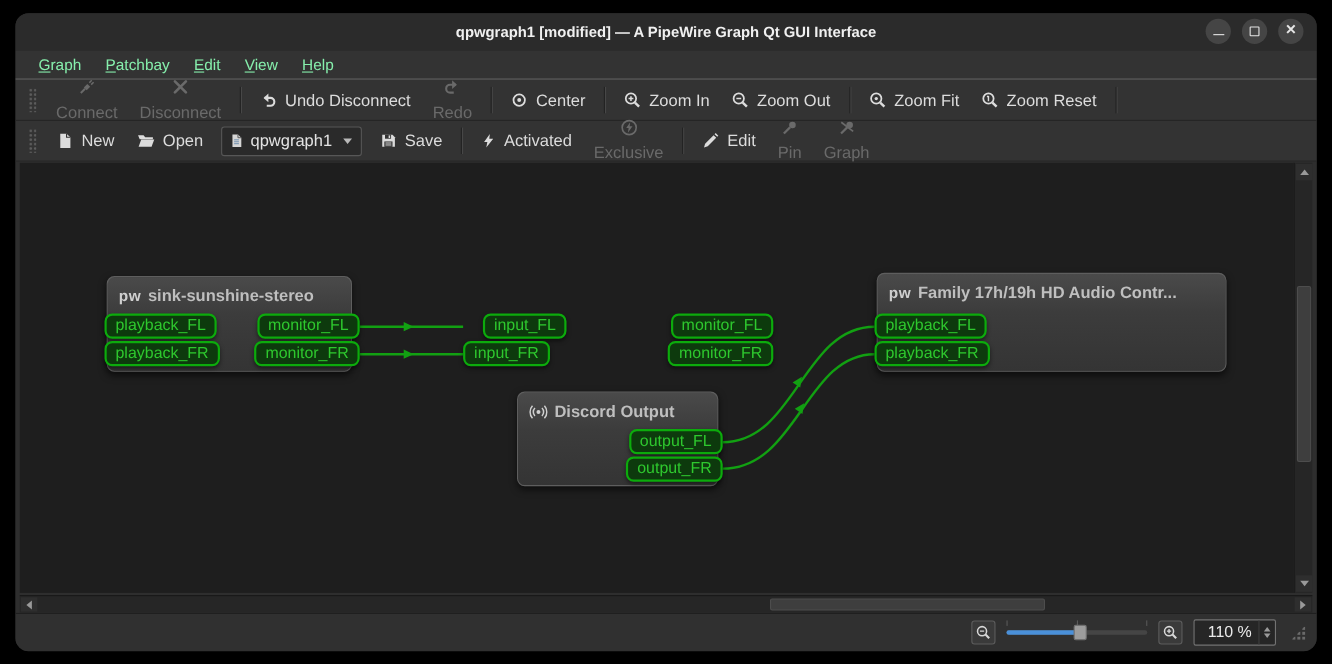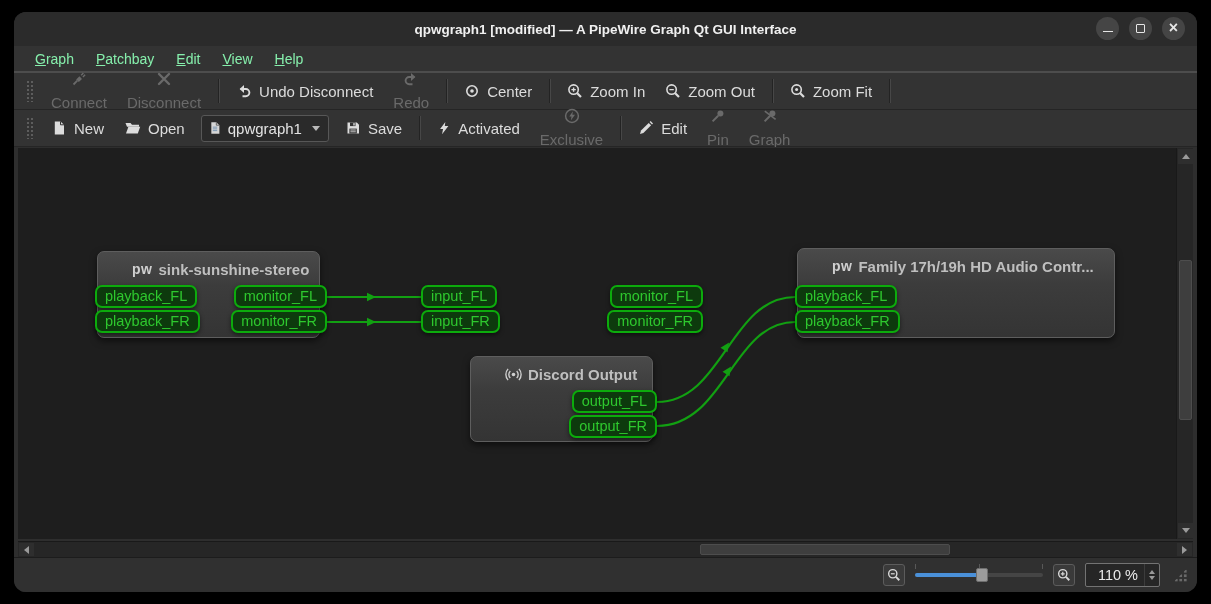--- a/index.html
+++ b/index.html
@@ -27,21 +27,21 @@
   .tb-item.disabled { color:#6a6a6a;flex-direction:column; }
   .tb-sep { width:1px; align-self:stretch; margin:6px 7px; background:#232323; box-shadow:1px 0 0 #474747; }
   .tb-item svg { flex:0 0 auto; }
 
   .combo { display:flex; align-items:center; gap:6px; height:27px; background:#2a2a2a; border:1px solid #575757; border-radius:3px; padding:0 8px 0 6px; margin:0 6px; color:#e3e3e3; font-size:15px; cursor:default; }
   .combo .arrow { width:0; height:0; border-left:4px solid transparent; border-right:4px solid transparent; border-top:5px solid #b9b9b9; margin-left:4px; }
 
   
   .canvas-wrap { flex:1 1 auto; position:relative; padding:0 4px; background:#2e2e2e; }
   .viewport { position:absolute; left:4px; top:1px; width:1158px; height:391px; background:#1e1e1e; overflow:hidden; }
-  .node { position:absolute; border-radius:7px; border:1px solid #5e5e5e; background:linear-gradient(180deg,#4a4a4a 0%,#3c3c3c 40%,#343434 100%); box-shadow:0 3px 7px rgba(0,0,0,.55);padding-left:24px; }
+  .node { position:absolute; border-radius:7px; border:1px solid #5e5e5e; background:linear-gradient(180deg,#4a4a4a 0%,#3c3c3c 40%,#343434 100%); box-shadow:0 3px 7px rgba(0,0,0,.55); }
   .node-header { display:flex; align-items:center; gap:6px; padding:9px 10px 0 10px; overflow:hidden; }
   .node-title { color:#bfbfbf; font-size:15px; font-weight:bold; white-space:nowrap; }
   .pw-logo { color:#cfcfcf; font-size:14px; font-weight:bold; letter-spacing:.5px; transform:translateY(-1px); }
   .port { position:absolute; height:23px; line-height:19px; padding:0 8px; border:2px solid #0cab0c; border-radius:7px; background:#0d3a0d; color:#2ec82e; font-size:14.5px; white-space:nowrap; cursor:pointer; box-shadow:0 2px 4px rgba(0,0,0,.5); }
   .conn-svg { position:absolute; left:0; top:0; pointer-events:none; }
 
   
   .vscroll { position:absolute; right:4px; top:1px; width:17px; height:391px; background:#262626; border-left:1px solid #191919; }
   .hscroll { position:absolute; left:4px; bottom:0; width:1175px; height:16px; background:#262626; border-top:1px solid #191919; }
   .sb-btn { position:absolute; background:#2e2e2e; display:flex; align-items:center; justify-content:center; }
@@ -162,20 +162,28 @@
     <div class="tb-sep"></div>
 
     <div class="tb-item">
       <svg width="16" height="16" viewBox="0 0 16 16">
           <circle cx="6.6" cy="6.6" r="4.7" stroke="currentColor" stroke-width="1.6" fill="none"></circle>
           <path d="M10.2 10.2 L14 14" stroke="currentColor" stroke-width="2.2"></path>
           <circle cx="6.6" cy="6.6" r="1.5" fill="currentColor"></circle>
         </svg>
       <span>Zoom Fit</span>
     </div>
+    <div class="tb-item">
+      <svg width="16" height="16" viewBox="0 0 16 16">
+          <circle cx="6.6" cy="6.6" r="4.7" stroke="currentColor" stroke-width="1.6" fill="none"></circle>
+          <path d="M10.2 10.2 L14 14" stroke="currentColor" stroke-width="2.2"></path>
+          <path d="M6.6 4.2 v4.8 M5.4 5.2 l1.2-1" stroke="currentColor" stroke-width="1.3" fill="none"></path>
+        </svg>
+      <span>Zoom Reset</span>
+    </div>
 
     <div class="tb-sep"></div>
 
   </div>
 
   <div class="toolbar">
     <div class="drag-handle"></div>
 
     <div class="tb-item">
       <svg width="16" height="16" viewBox="0 0 16 16">
@@ -277,21 +285,21 @@
         <div class="node-header">
           <span class="pw-logo">pw</span>
           <span class="node-title">sink-sunshine-stereo</span>
         </div>
       </div>
       <div class="port" style="left:77px;top:137px;">playback_FL</div>
       <div class="port" style="left:77px;top:162px;">playback_FR</div>
       <div class="port" style="right:849px;top:137px;">monitor_FL</div>
       <div class="port" style="right:849px;top:162px;">monitor_FR</div>
 
-      <div class="port" style="left:403px;top:137px;">input_FL</div>
+      <div class="port" style="left:421px;top:137px;">input_FL</div>
       <div class="port" style="left:403px;top:162px;">input_FR</div>
       <div class="port" style="right:473px;top:137px;">monitor_FL</div>
       <div class="port" style="right:473px;top:162px;">monitor_FR</div>
 
       <div class="node" style="left:779px;top:100px;width:318px;height:90px;">
         <div class="node-header">
           <span class="pw-logo">pw</span>
           <span class="node-title">Family 17h/19h HD Audio Contr...</span>
         </div>
       </div>

